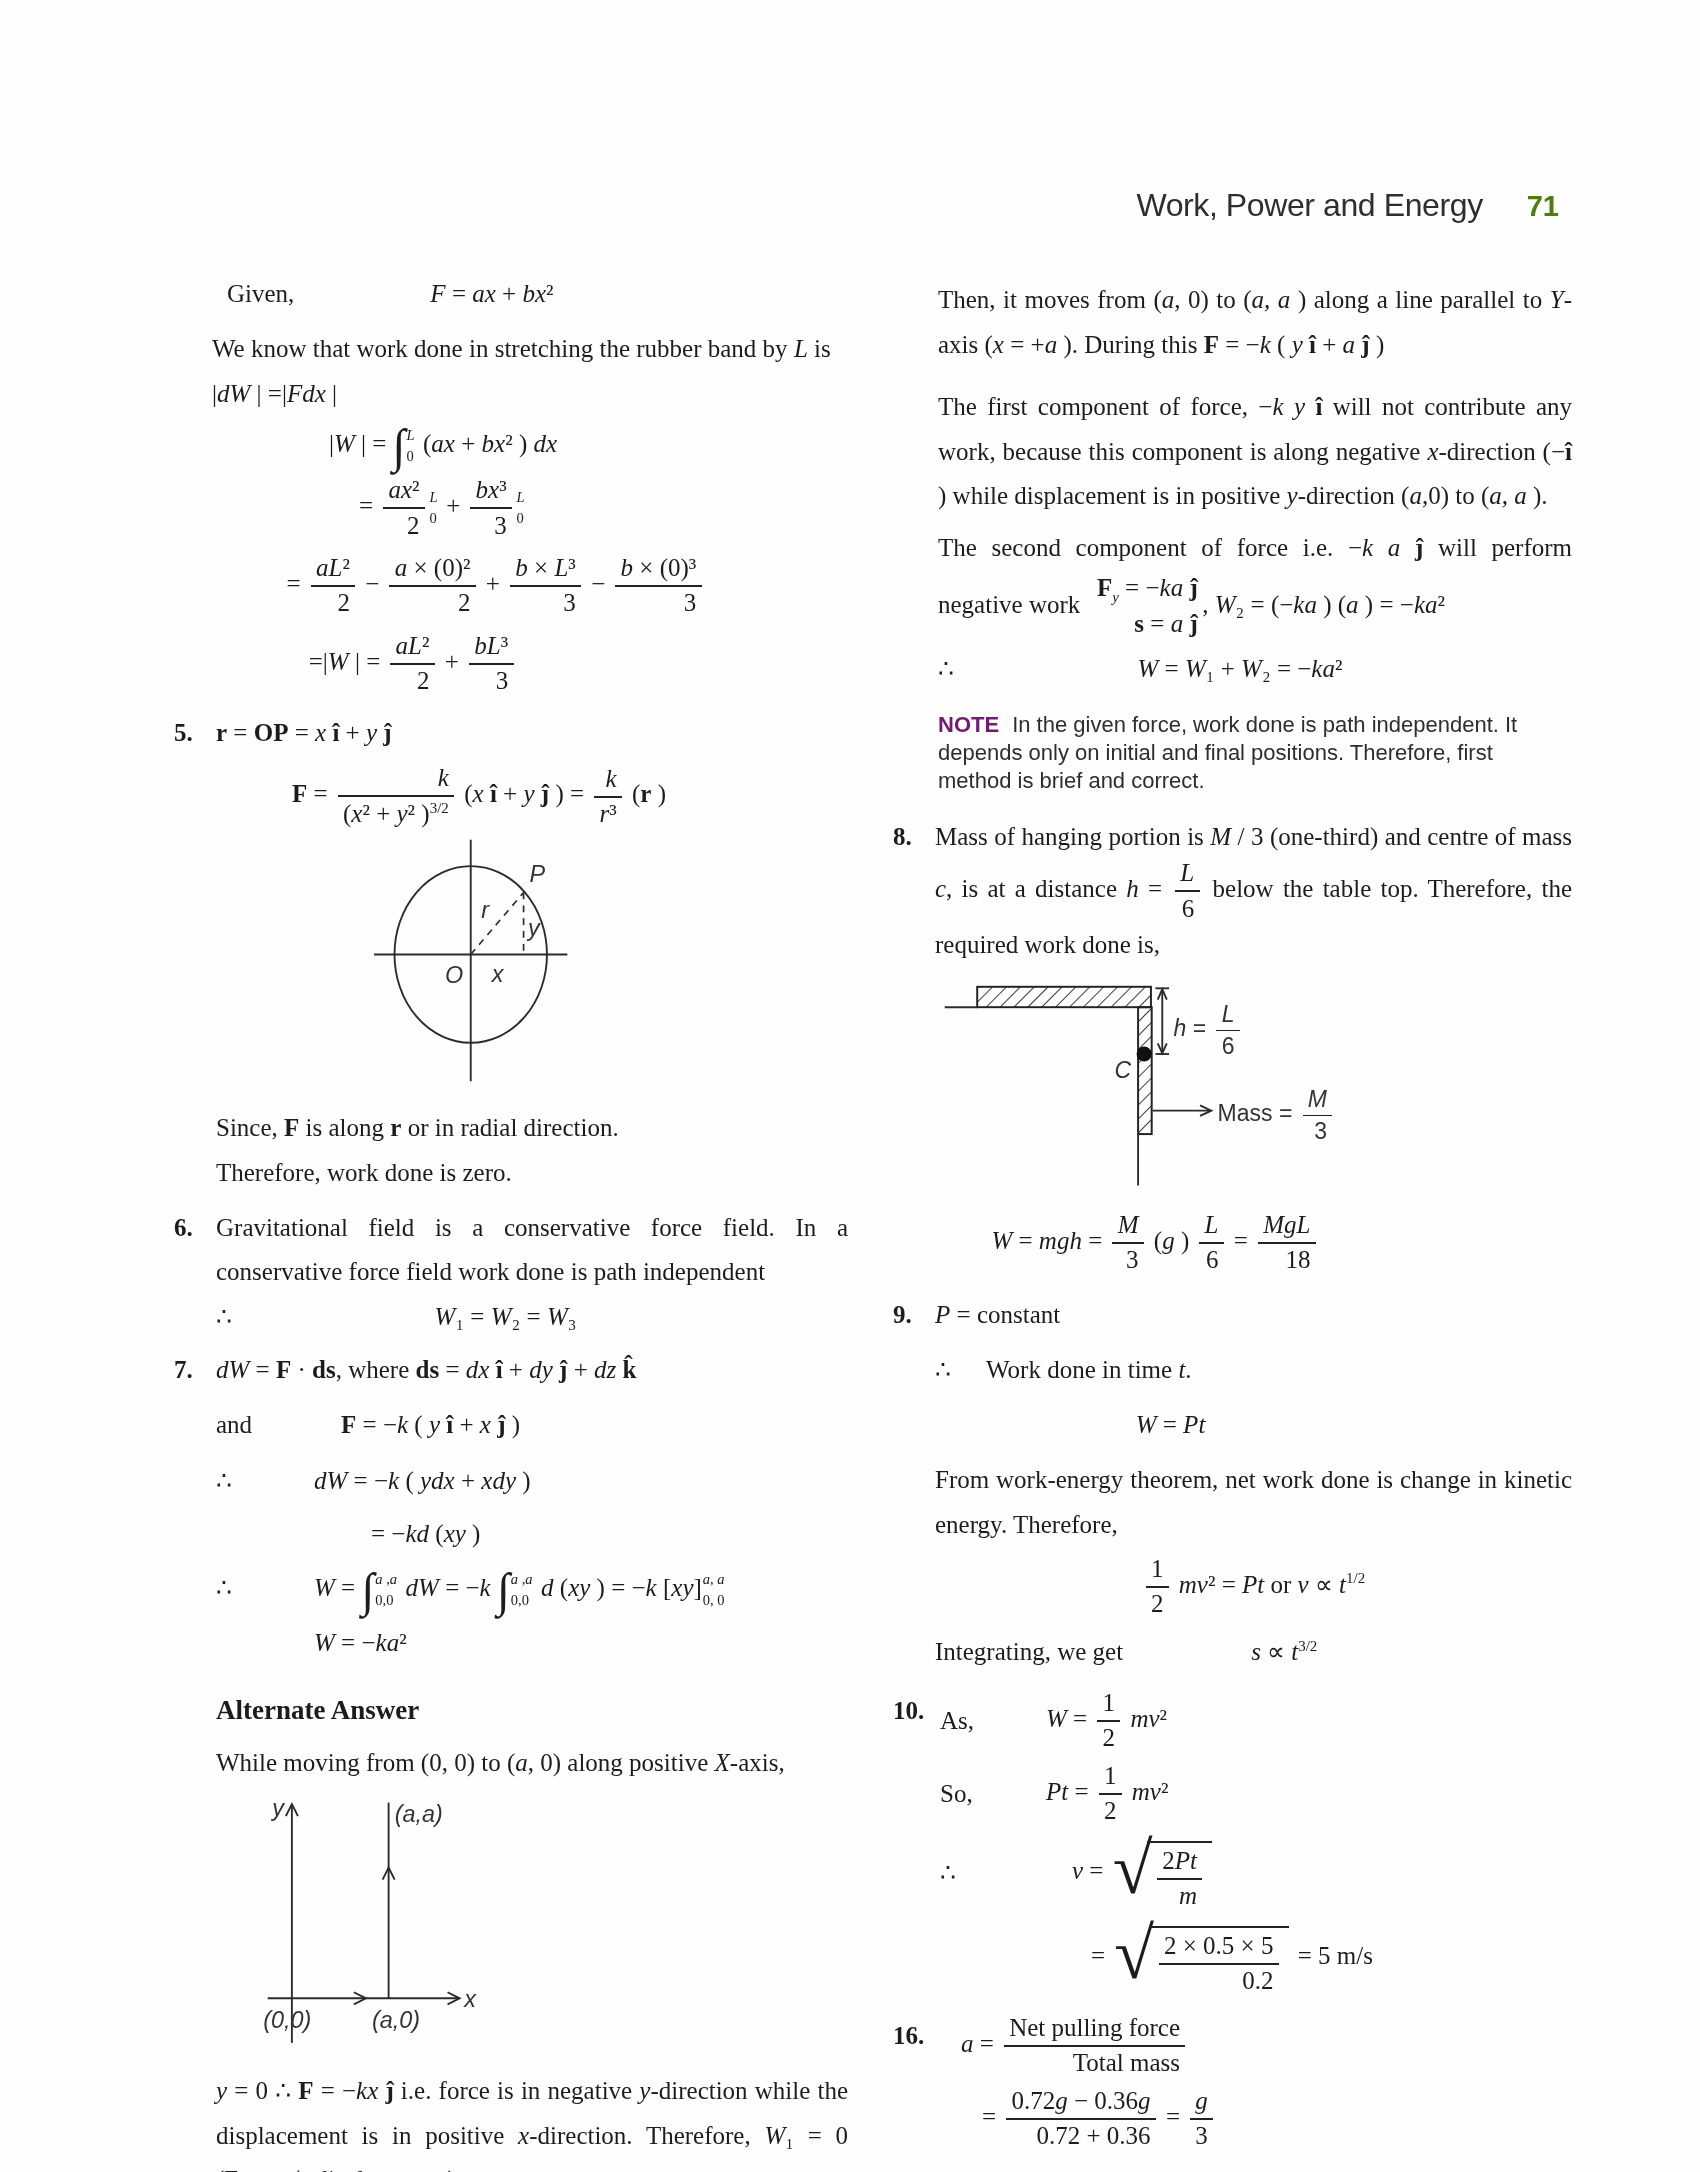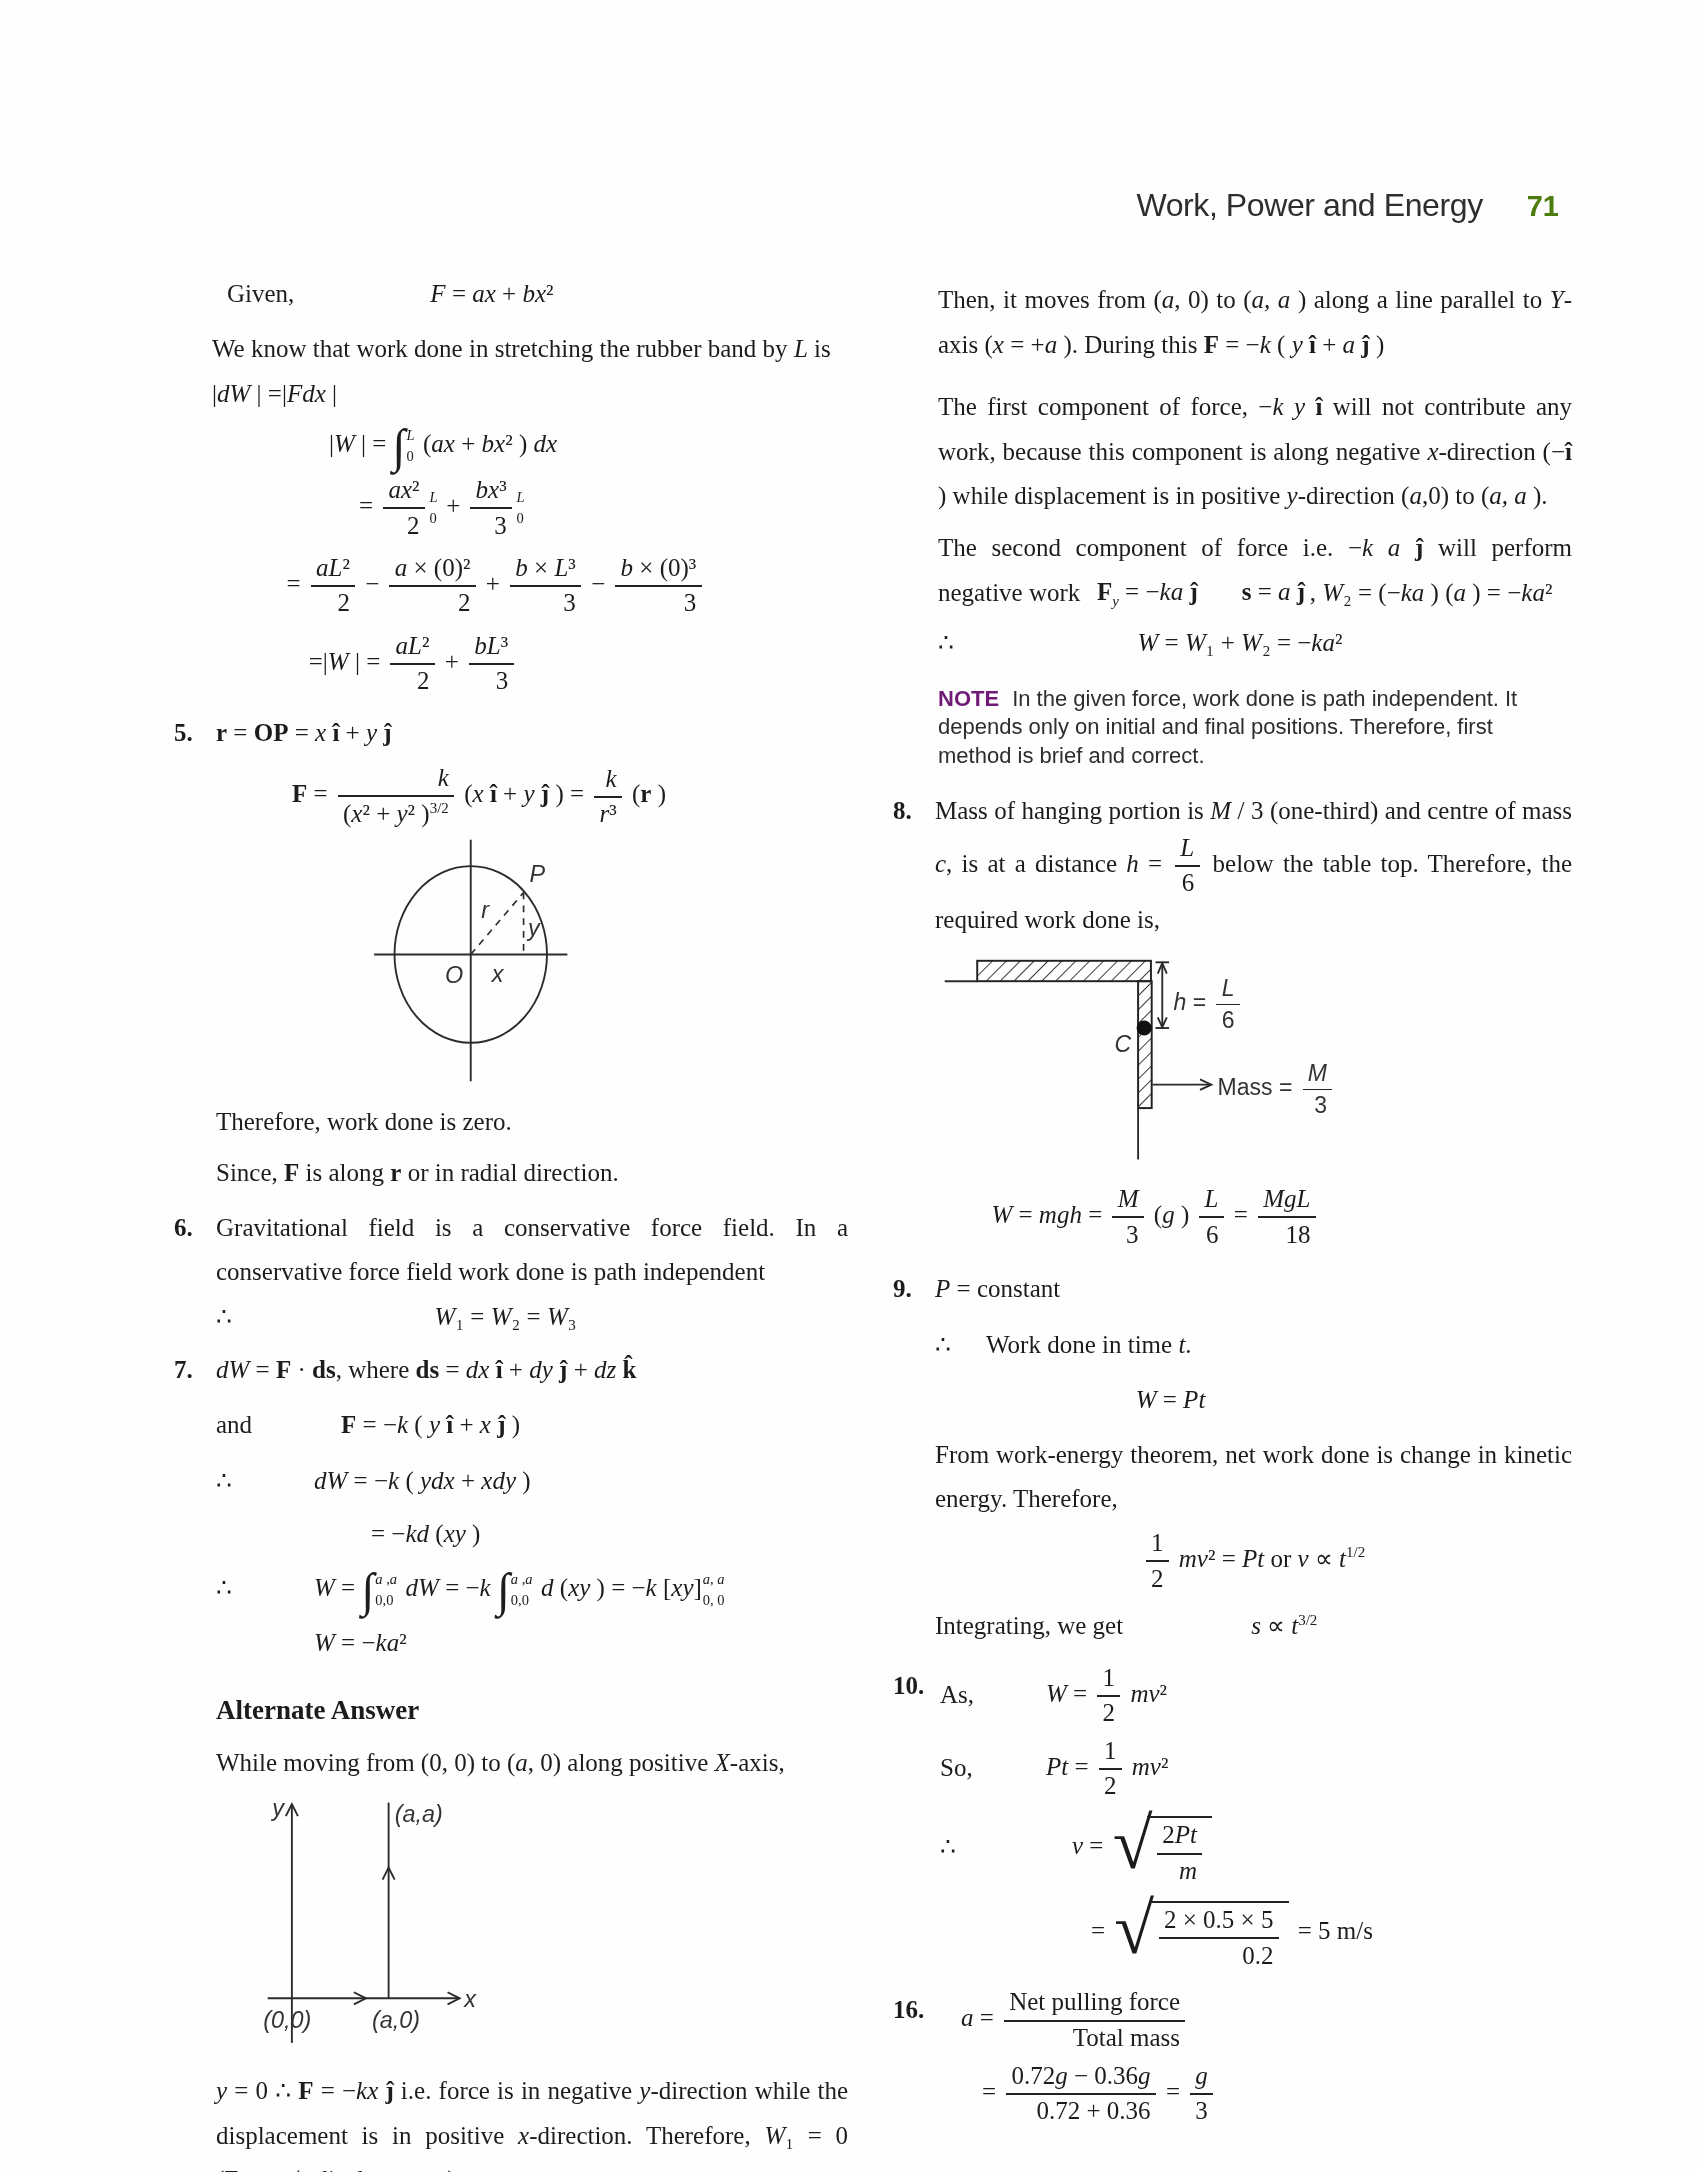--- a/index.html
+++ b/index.html
@@ -44,21 +44,21 @@
   .sqrt { display:inline-flex; align-items:flex-start; vertical-align:middle; margin:0 3px; }
   .sqrt .rad { font-size:2.9em; line-height:0.95; font-style:normal; margin-right:-5.3px; }
   .sqrt .rc { display:inline-block; border-top:2.3px solid #222; padding:3.8px 6px 0; margin-top:6px; }
   
   .note { font-family:"Liberation Sans", sans-serif; font-size:22px; line-height:1.28; color:#2d2d2d; text-align:left; }
   .note b { font-weight:bold; color:#701a75; margin-right:13px; }
   
   .alt-h { font-weight:bold; font-size:27px; }
   
   .stack-row { display:flex; align-items:center; }
-  .stack { display:inline-flex; flex-direction:row; text-align:right; line-height:1.35; margin:0 4.5px 0 16.6px;gap:44px; }
+  .stack { display:inline-flex; flex-direction:column; text-align:right; line-height:1.35; margin:0 4.5px 0 16.6px; }
   
   .fig { position:relative; }
   .fig svg text { font-family:"Liberation Sans", sans-serif; font-style:italic; font-size:31px; fill:#333; }
   .fl { stroke:#2b2b2b; stroke-width:2.5; fill:none; }
   .fe { stroke:#2b2b2b; stroke-width:2.5; fill:none; }
   .fd { stroke:#2b2b2b; stroke-width:2.2; fill:none; stroke-dasharray:9 8; }
   .tfl { position:absolute; font-family:"Liberation Sans", sans-serif; font-size:23px; color:#333; white-space:nowrap; }
   .tfl .frac .fd { border-top-width:1.9px; }
   .tfl i { font-style:italic; }
   
@@ -114,22 +114,22 @@
             <line class="fd" x1="152" y1="158" x2="222" y2="76"></line>
             <line class="fd" x1="222" y1="76" x2="222" y2="158"></line>
             <text x="230" y="62">P</text>
             <text x="166" y="110">r</text>
             <text x="228" y="134">y</text>
             <text x="118" y="196">O</text>
             <text x="180" y="194">x</text>
           </svg>
         </div>
 
+        <div class="m mt8">Since, <b class="v">F</b> is along <b class="v">r</b> or in radial direction.</div>
         <div class="m">Therefore, work done is zero.</div>
-        <div class="m mt8">Since, <b class="v">F</b> is along <b class="v">r</b> or in radial direction.</div>
       </div>
     </div>
 
     <div class="item mt14">
       <span class="item-no">6.</span>
       <div class="item-body">
         <div class="para">Gravitational field is a conservative force field. In a conservative force field work done is path independent</div>
         <div class="drow mt6">
           <span class="dlab">∴</span>
           <span class="m" style="flex:1;text-align:center;padding-right:151px"><i>W</i>₁ = <i>W</i>₂ = <i>W</i>₃</span>

